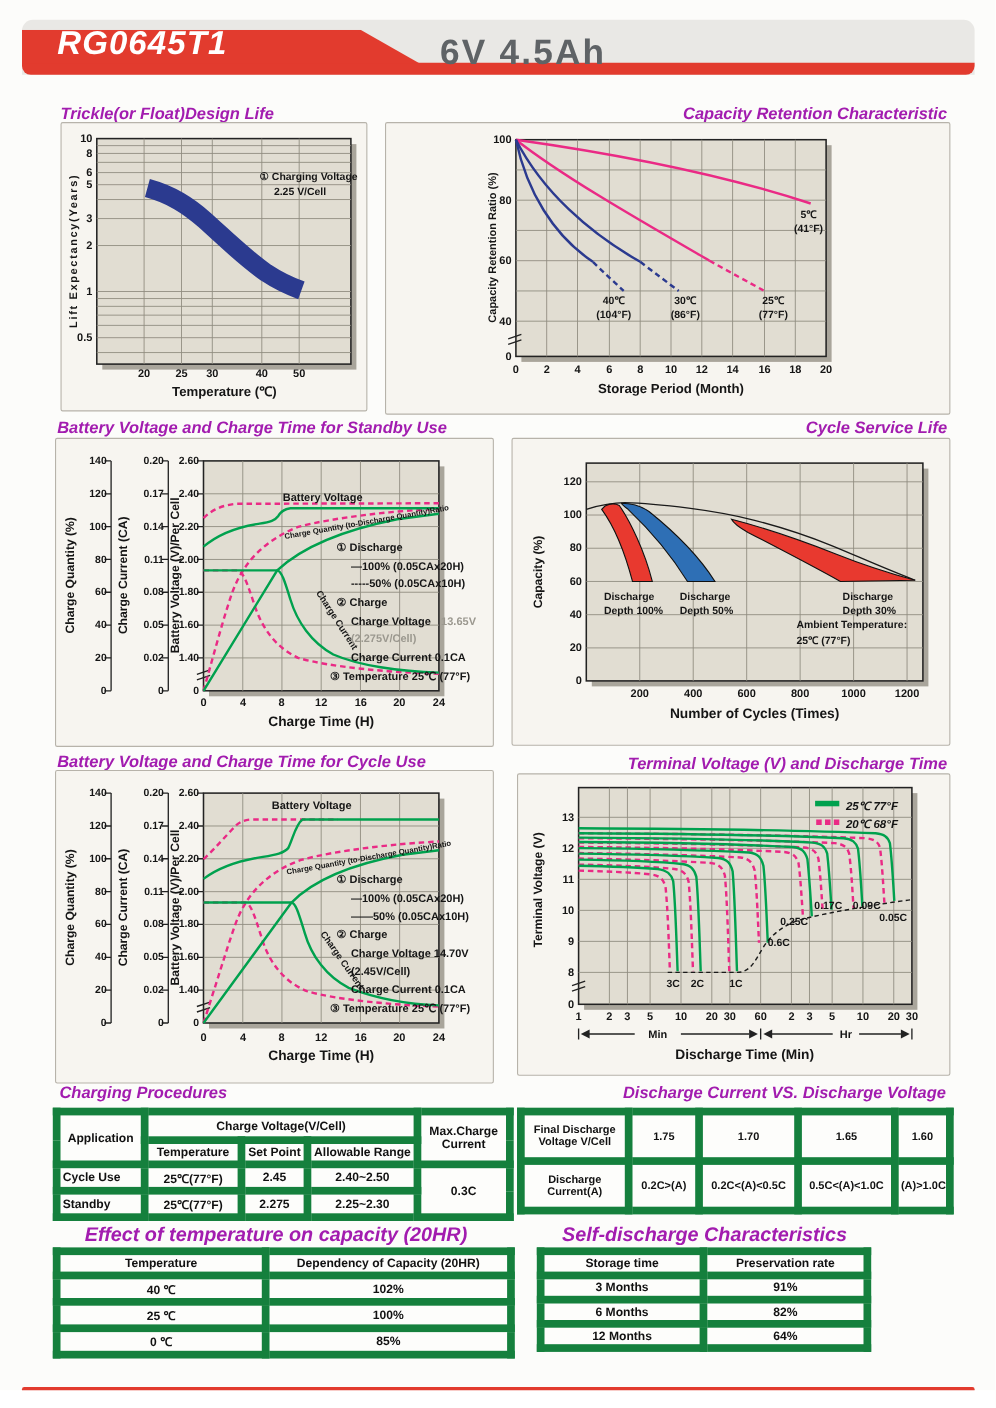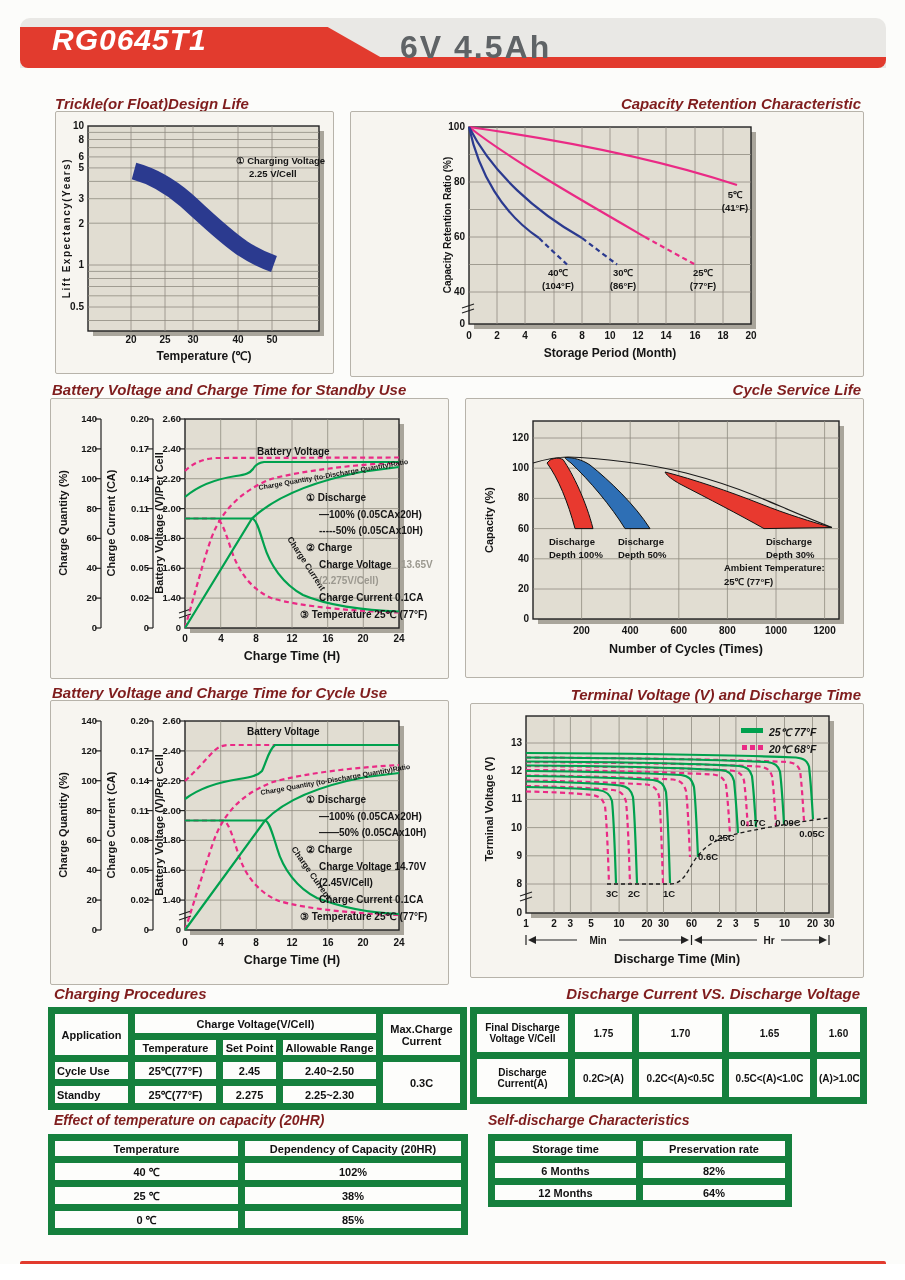--- a/index.html
+++ b/index.html
@@ -6,22 +6,22 @@
   #page{position:relative;width:905px;height:1264px;background:#fcfcfa;font-family:"Liberation Sans",sans-serif;overflow:hidden;}
   .abs{position:absolute;}
   
   .hdr-gray{left:20px;top:18px;width:866px;height:50px;background:#e9e8e5;border-radius:10px 10px 0 0;}
   .hdr-strip{left:20px;top:57px;width:866px;height:11px;background:#e23b2e;border-radius:0 0 8px 8px;}
   .hdr-red{left:20px;top:27px;width:362px;height:31px;background:#e23b2e;}
   .hdr-red{clip-path:polygon(0 0,85% 0,100% 100%,0 100%);}
   .hdr-model{left:52px;top:23px;font-style:italic;font-weight:bold;font-size:30px;color:#fff;letter-spacing:1px;}
   .hdr-spec{left:400px;top:29px;font-weight:bold;font-size:32px;color:#5f6366;letter-spacing:2px;}
   
-  .sec{position:absolute;font-style:italic;font-weight:bold;font-size:15px;color:#7f1d1d;white-space:nowrap;}
-  .sec.small{font-size:14px;font-weight:600;}
+  .sec{position:absolute;font-style:italic;font-weight:bold;font-size:15px;color:#a21caf;white-space:nowrap;}
+  .sec.small{font-size:18px;font-weight:600;margin-left:23px;}
   
   .panel{position:absolute;background:#f7f5f0;border:1px solid #b7b3aa;border-radius:2px;}
   svg{display:block;}
   svg text{font-family:"Liberation Sans",sans-serif;fill:#151515;}
   .tk{font-size:10px;font-weight:bold;}
   .tk9{font-size:9.5px;font-weight:bold;}
   .ax{font-size:12px;font-weight:bold;}
   .ax13{font-size:12.5px;font-weight:bold;}
   .ax11{font-size:11px;font-weight:bold;}
   .an{font-size:10px;font-weight:bold;}
@@ -651,39 +651,43 @@
         <tr style="height:22px;">
       <td>Temperature</td>
       <td>Dependency of Capacity (20HR)</td>
     </tr>
     <tr style="height:22px;">
           <td>40 ℃</td>
           <td>102%</td>
         </tr>
     <tr style="height:22px;">
           <td>25 ℃</td>
-          <td>38%</td>
+          <td>100%</td>
         </tr>
     <tr style="height:22px;">
           <td>0 ℃</td>
           <td>85%</td>
         </tr>
   </tbody>
     </table>
 
   <table class="tbl" style="left:488px;top:1134px;width:297px;">
     <colgroup>
         <col style="width:148px">
         <col style="width:149px">
       </colgroup>
     <tbody>
         <tr style="height:22px;">
       <td>Storage time</td>
       <td>Preservation rate</td>
     </tr>
+    <tr style="height:22px;">
+          <td>3 Months</td>
+          <td>91%</td>
+        </tr>
     <tr style="height:22px;">
           <td>6 Months</td>
           <td>82%</td>
         </tr>
     <tr style="height:22px;margin-left:24px;">
           <td>12 Months</td>
           <td>64%</td>
         </tr>
   </tbody>
     </table>

